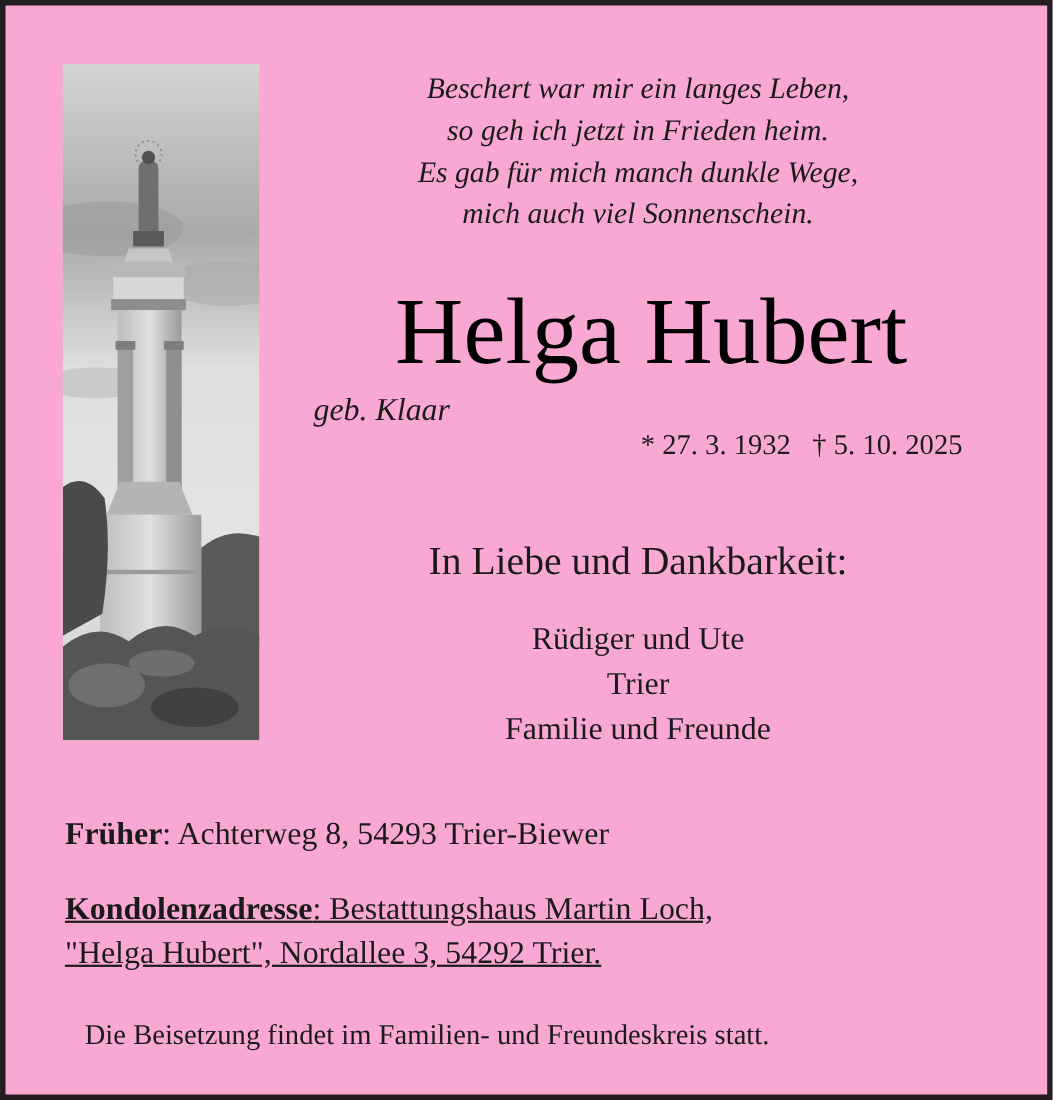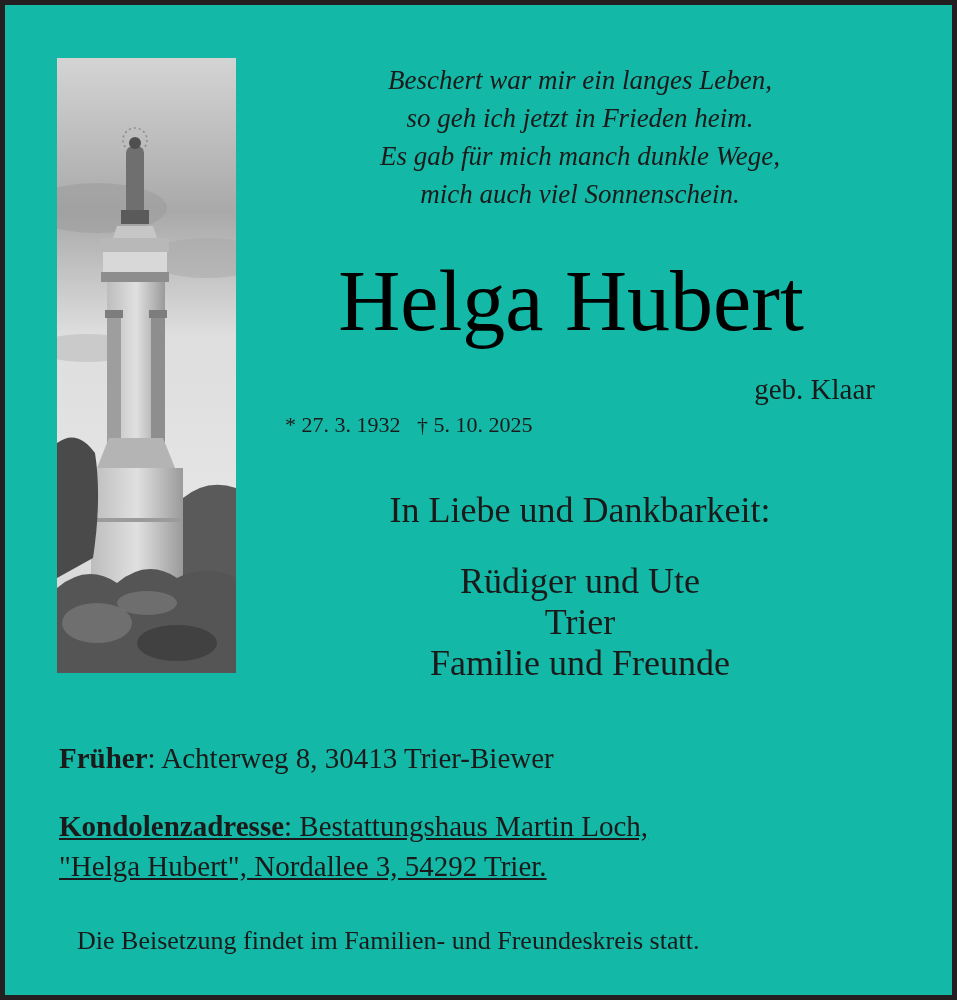--- a/index.html
+++ b/index.html
@@ -1,51 +1,51 @@
 <!DOCTYPE html>
 <html><head>
   <meta charset="utf-8">
   <style>
     html, body { margin: 0; padding: 0; background: #ffffff; }
     body { width: 957px; height: 1000px; position: relative; overflow: hidden; }
     .frame {
       position: absolute; left: 0; top: 0; width: 957px; height: 1000px;
-      box-sizing: border-box; border: 5px solid #231f20; background: #14b8a6;
+      box-sizing: border-box; border: 5px solid #231f20; background: #f9a8d4;
     }
     .serif { font-family: "Liberation Serif", "DejaVu Serif", serif; color: #1a1a1a; }
     .photo {
       position: absolute; left: 52px; top: 53px; width: 179px; height: 615px;
       overflow: hidden; background: #c8c8c8;
     }
     .photo svg { display: block; width: 179px; height: 615px; }
     .verse {
       position: absolute; left: 290px; width: 570px; top: 56px;
       text-align: center; font-style: italic; font-size: 27px; line-height: 38px;
     }
     .verse div { white-space: nowrap; }
     .name {
-      position: absolute; left: 271px; width: 590px; top: 246px;
+      position: absolute; left: 292px; width: 590px; top: 246px;
       text-align: center; font-size: 86px; line-height: 100px; color: #000;
       letter-spacing: 0px;
     }
     .birthname {
-      position: absolute; left: 280px; width: 590px; top: 366px;
-      text-align: right; font-size: 29px; line-height: 36px;
+      position: absolute; left: 280px; width: 590px; top: 350px;
+      text-align: left; font-size: 29px; line-height: 36px; font-style: italic;
     }
     .dates {
-      position: absolute; left: 280px; width: 590px; top: 400px;
-      text-align: left; font-size: 22px; line-height: 40px; white-space: pre;
+      position: absolute; left: 280px; width: 590px; top: 380px;
+      text-align: right; font-size: 26px; line-height: 40px; white-space: pre;
     }
     .thanks {
       position: absolute; left: 280px; width: 590px; top: 486px;
       text-align: center; font-size: 36px; line-height: 38px;
     }
     .mourners {
       position: absolute; left: 280px; width: 590px; top: 556px;
-      text-align: center; font-size: 36px; line-height: 41px;
+      text-align: center; font-size: 29px; line-height: 41px;
     }
     .mourners div { white-space: nowrap; }
     .info {
       position: absolute; left: 54px; width: 860px; font-size: 29px; line-height: 40px;
     }
     .info b { font-weight: bold; }
     .former { top: 733px; }
     .condolence { top: 801px; text-decoration: underline; }
     .burial { top: 916px; font-size: 26px; line-height: 40px; margin-left: 18px; }
   </style>
@@ -120,21 +120,21 @@
   <div class="dates serif"><span>*</span> <span>27. 3. 1932</span>   <span>†</span> <span>5. 10. 2025</span></div>
 
   <div class="thanks serif">In Liebe und Dankbarkeit:</div>
 
   <div class="mourners serif">
     <div>Rüdiger und Ute</div>
     <div>Trier</div>
     <div>Familie und Freunde</div>
   </div>
 
-  <div class="info former serif"><b>Früher</b><span>: Achterweg 8, 30413 Trier-Biewer</span></div>
+  <div class="info former serif"><b>Früher</b><span>: Achterweg 8, 54293 Trier-Biewer</span></div>
 
   <div class="info condolence serif">
     <div><b>Kondolenzadresse</b><span>: Bestattungshaus Martin Loch,</span></div>
     <div>"Helga Hubert", Nordallee 3, 54292 Trier.</div>
   </div>
 
   <div class="info burial serif">Die Beisetzung findet im Familien- und Freundeskreis statt.</div>
 </div>
 
 </body></html>

